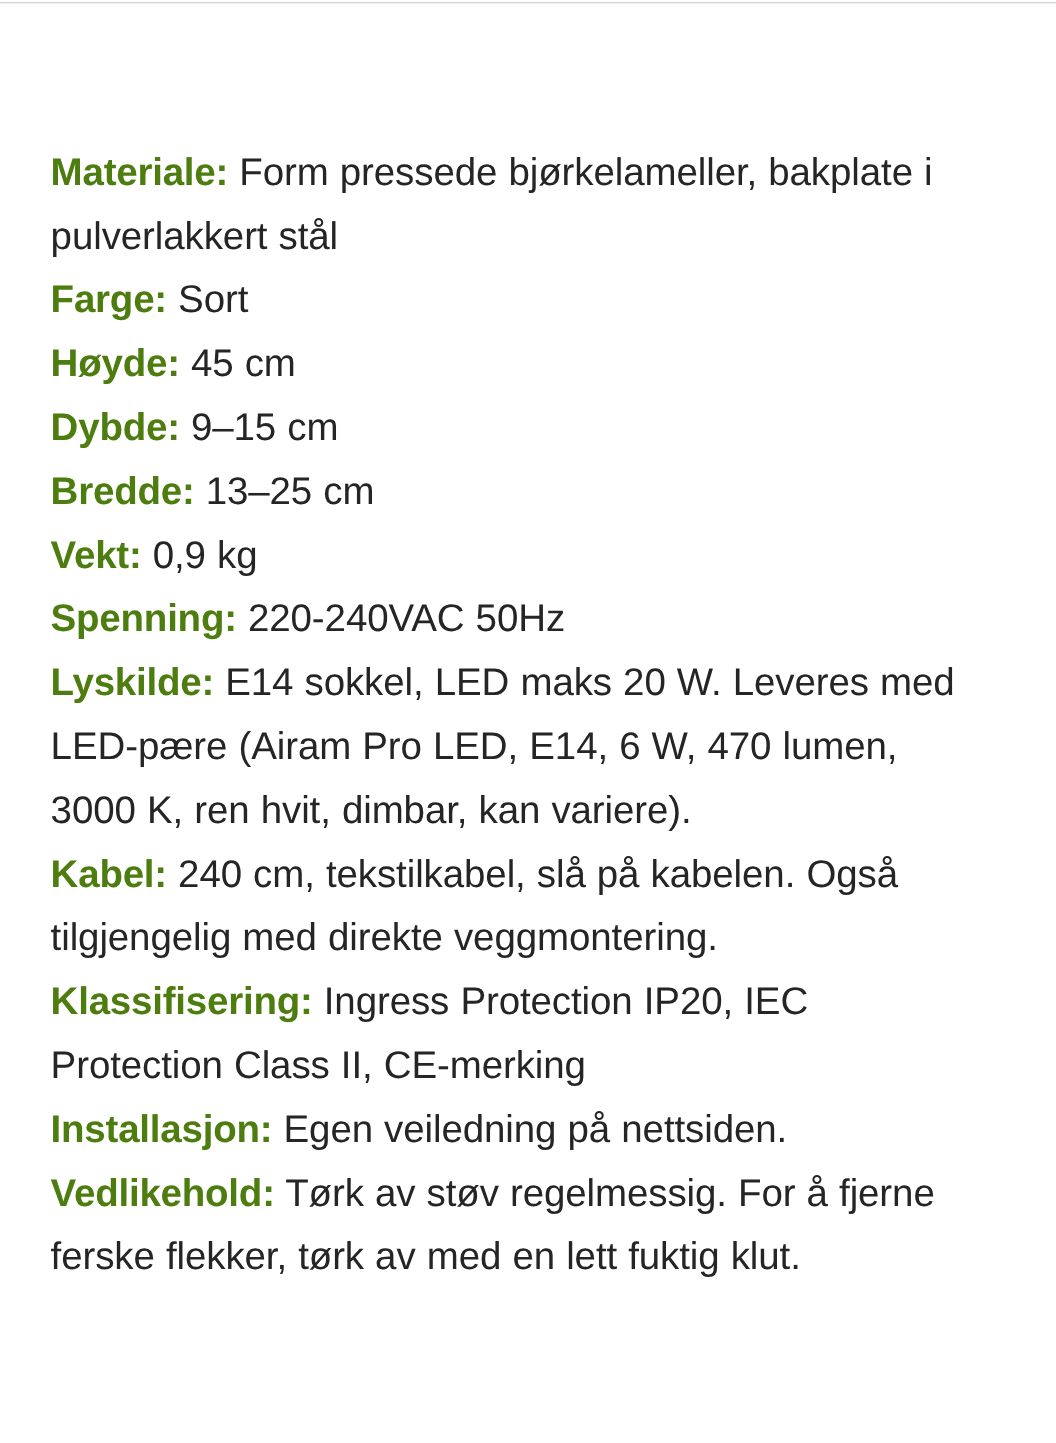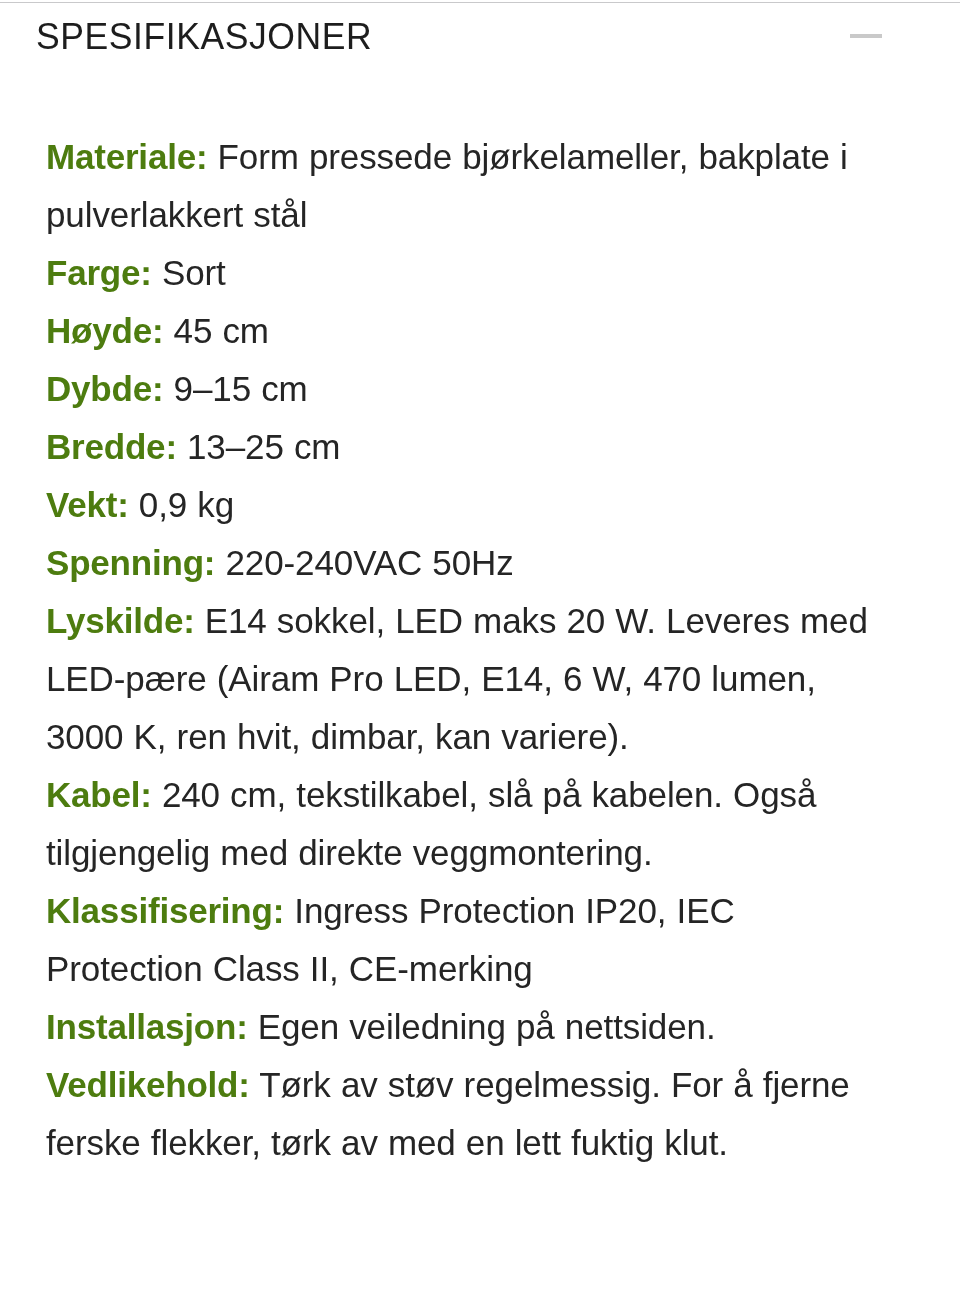--- a/index.html
+++ b/index.html
@@ -114,24 +114,18 @@
     margin-top: 44px;
   }
 </style>
 </head>
 <body>
 
 <div class="panel">
 
   <div class="top-rule"></div>
 
-  <div class="section-header">
-    <h2 class="section-title">SPESIFIKASJONER</h2>
-    <button class="toggle-btn">
-      <span class="minus-icon"></span>
-    </button>
-  </div>
 
   <div class="spec-body">
     <p id="spec-paragraph"><span class="spec-label">Materiale:</span><span class="spec-value"> Form pressede bjørkelameller, bakplate i pulverlakkert stål</span><br><span class="spec-label">Farge:</span><span class="spec-value"> Sort</span><br><span class="spec-label">Høyde:</span><span class="spec-value"> 45 cm</span><br><span class="spec-label">Dybde:</span><span class="spec-value"> 9–15 cm</span><br><span class="spec-label">Bredde:</span><span class="spec-value"> 13–25 cm</span><br><span class="spec-label">Vekt:</span><span class="spec-value"> 0,9 kg</span><br><span class="spec-label">Spenning:</span><span class="spec-value"> 220-240VAC 50Hz</span><br><span class="spec-label">Lyskilde:</span><span class="spec-value"> E14 sokkel, LED maks 20 W. Leveres med LED-pære (Airam Pro LED, E14, 6 W, 470 lumen, 3000 K, ren hvit, dimbar, kan variere).</span><br><span class="spec-label">Kabel:</span><span class="spec-value"> 240 cm, tekstilkabel, slå på kabelen. Også tilgjengelig med direkte veggmontering.</span><br><span class="spec-label">Klassifisering:</span><span class="spec-value"> Ingress Protection IP20, IEC Protection Class II, CE-merking</span><br><span class="spec-label">Installasjon:</span><span class="spec-value"> Egen veiledning på nettsiden.</span><br><span class="spec-label">Vedlikehold:</span><span class="spec-value"> Tørk av støv regelmessig. For å fjerne ferske flekker, tørk av med en lett fuktig klut.</span></p>
   </div>
 
 </div>
 
 </body></html>

